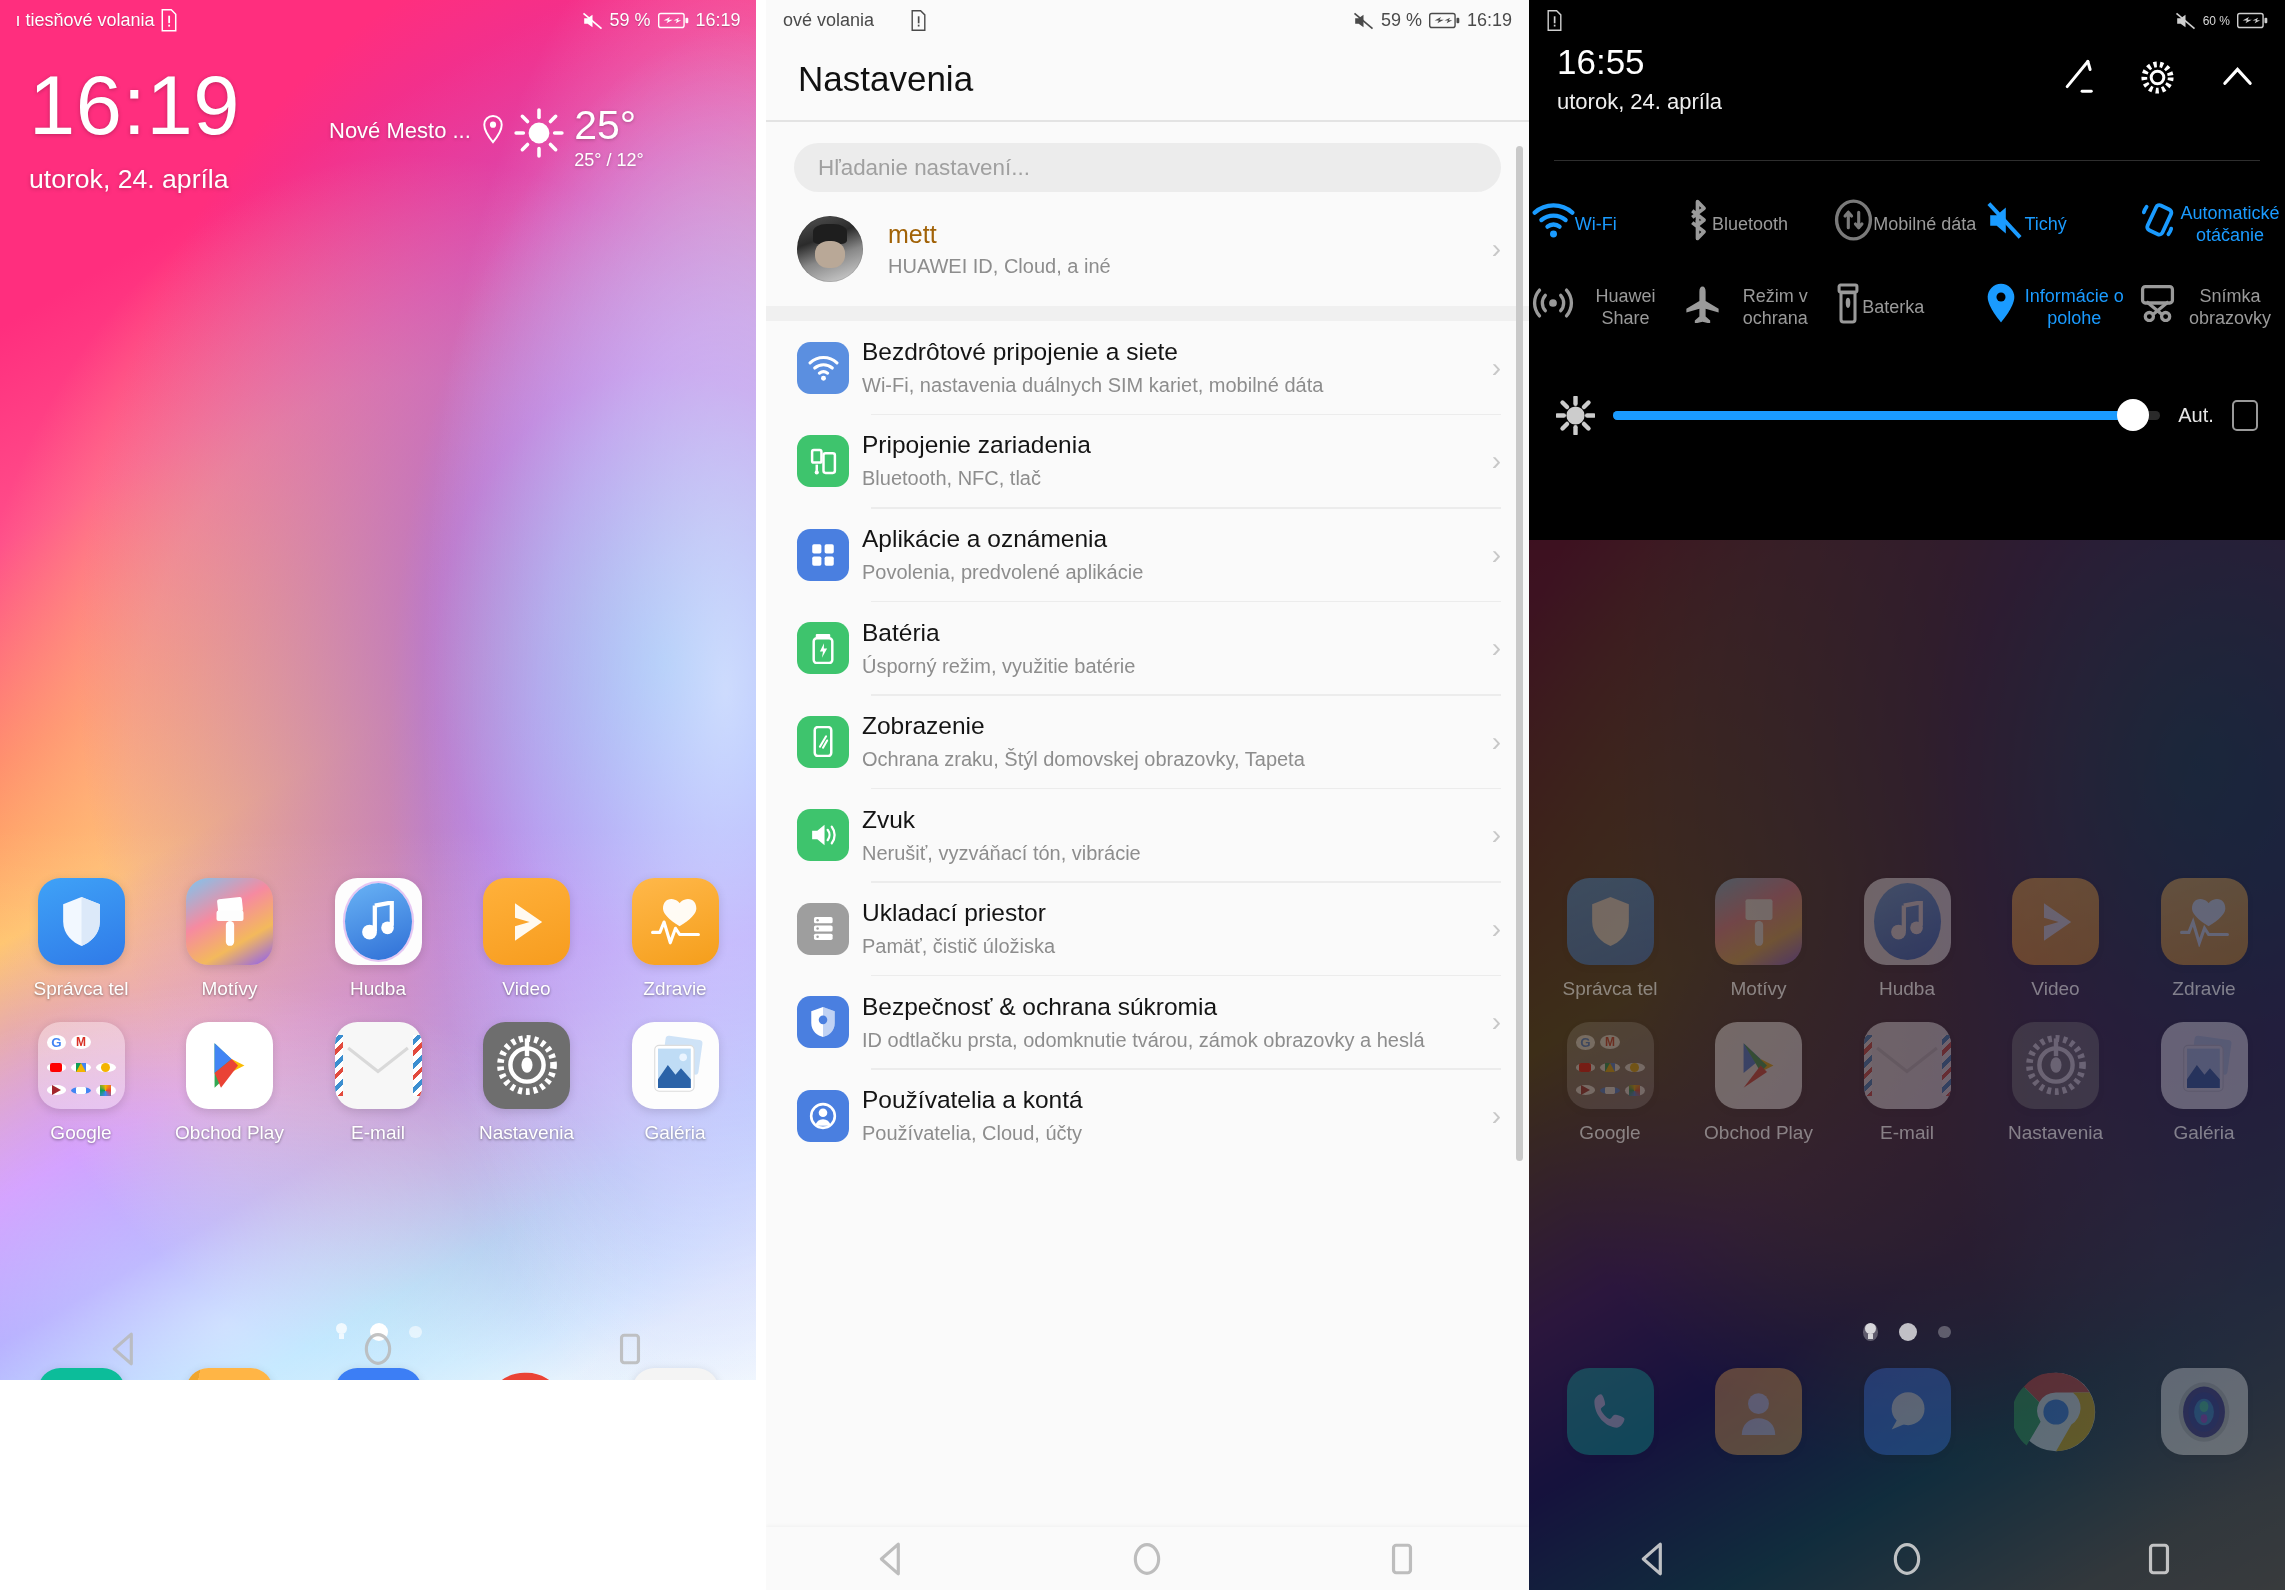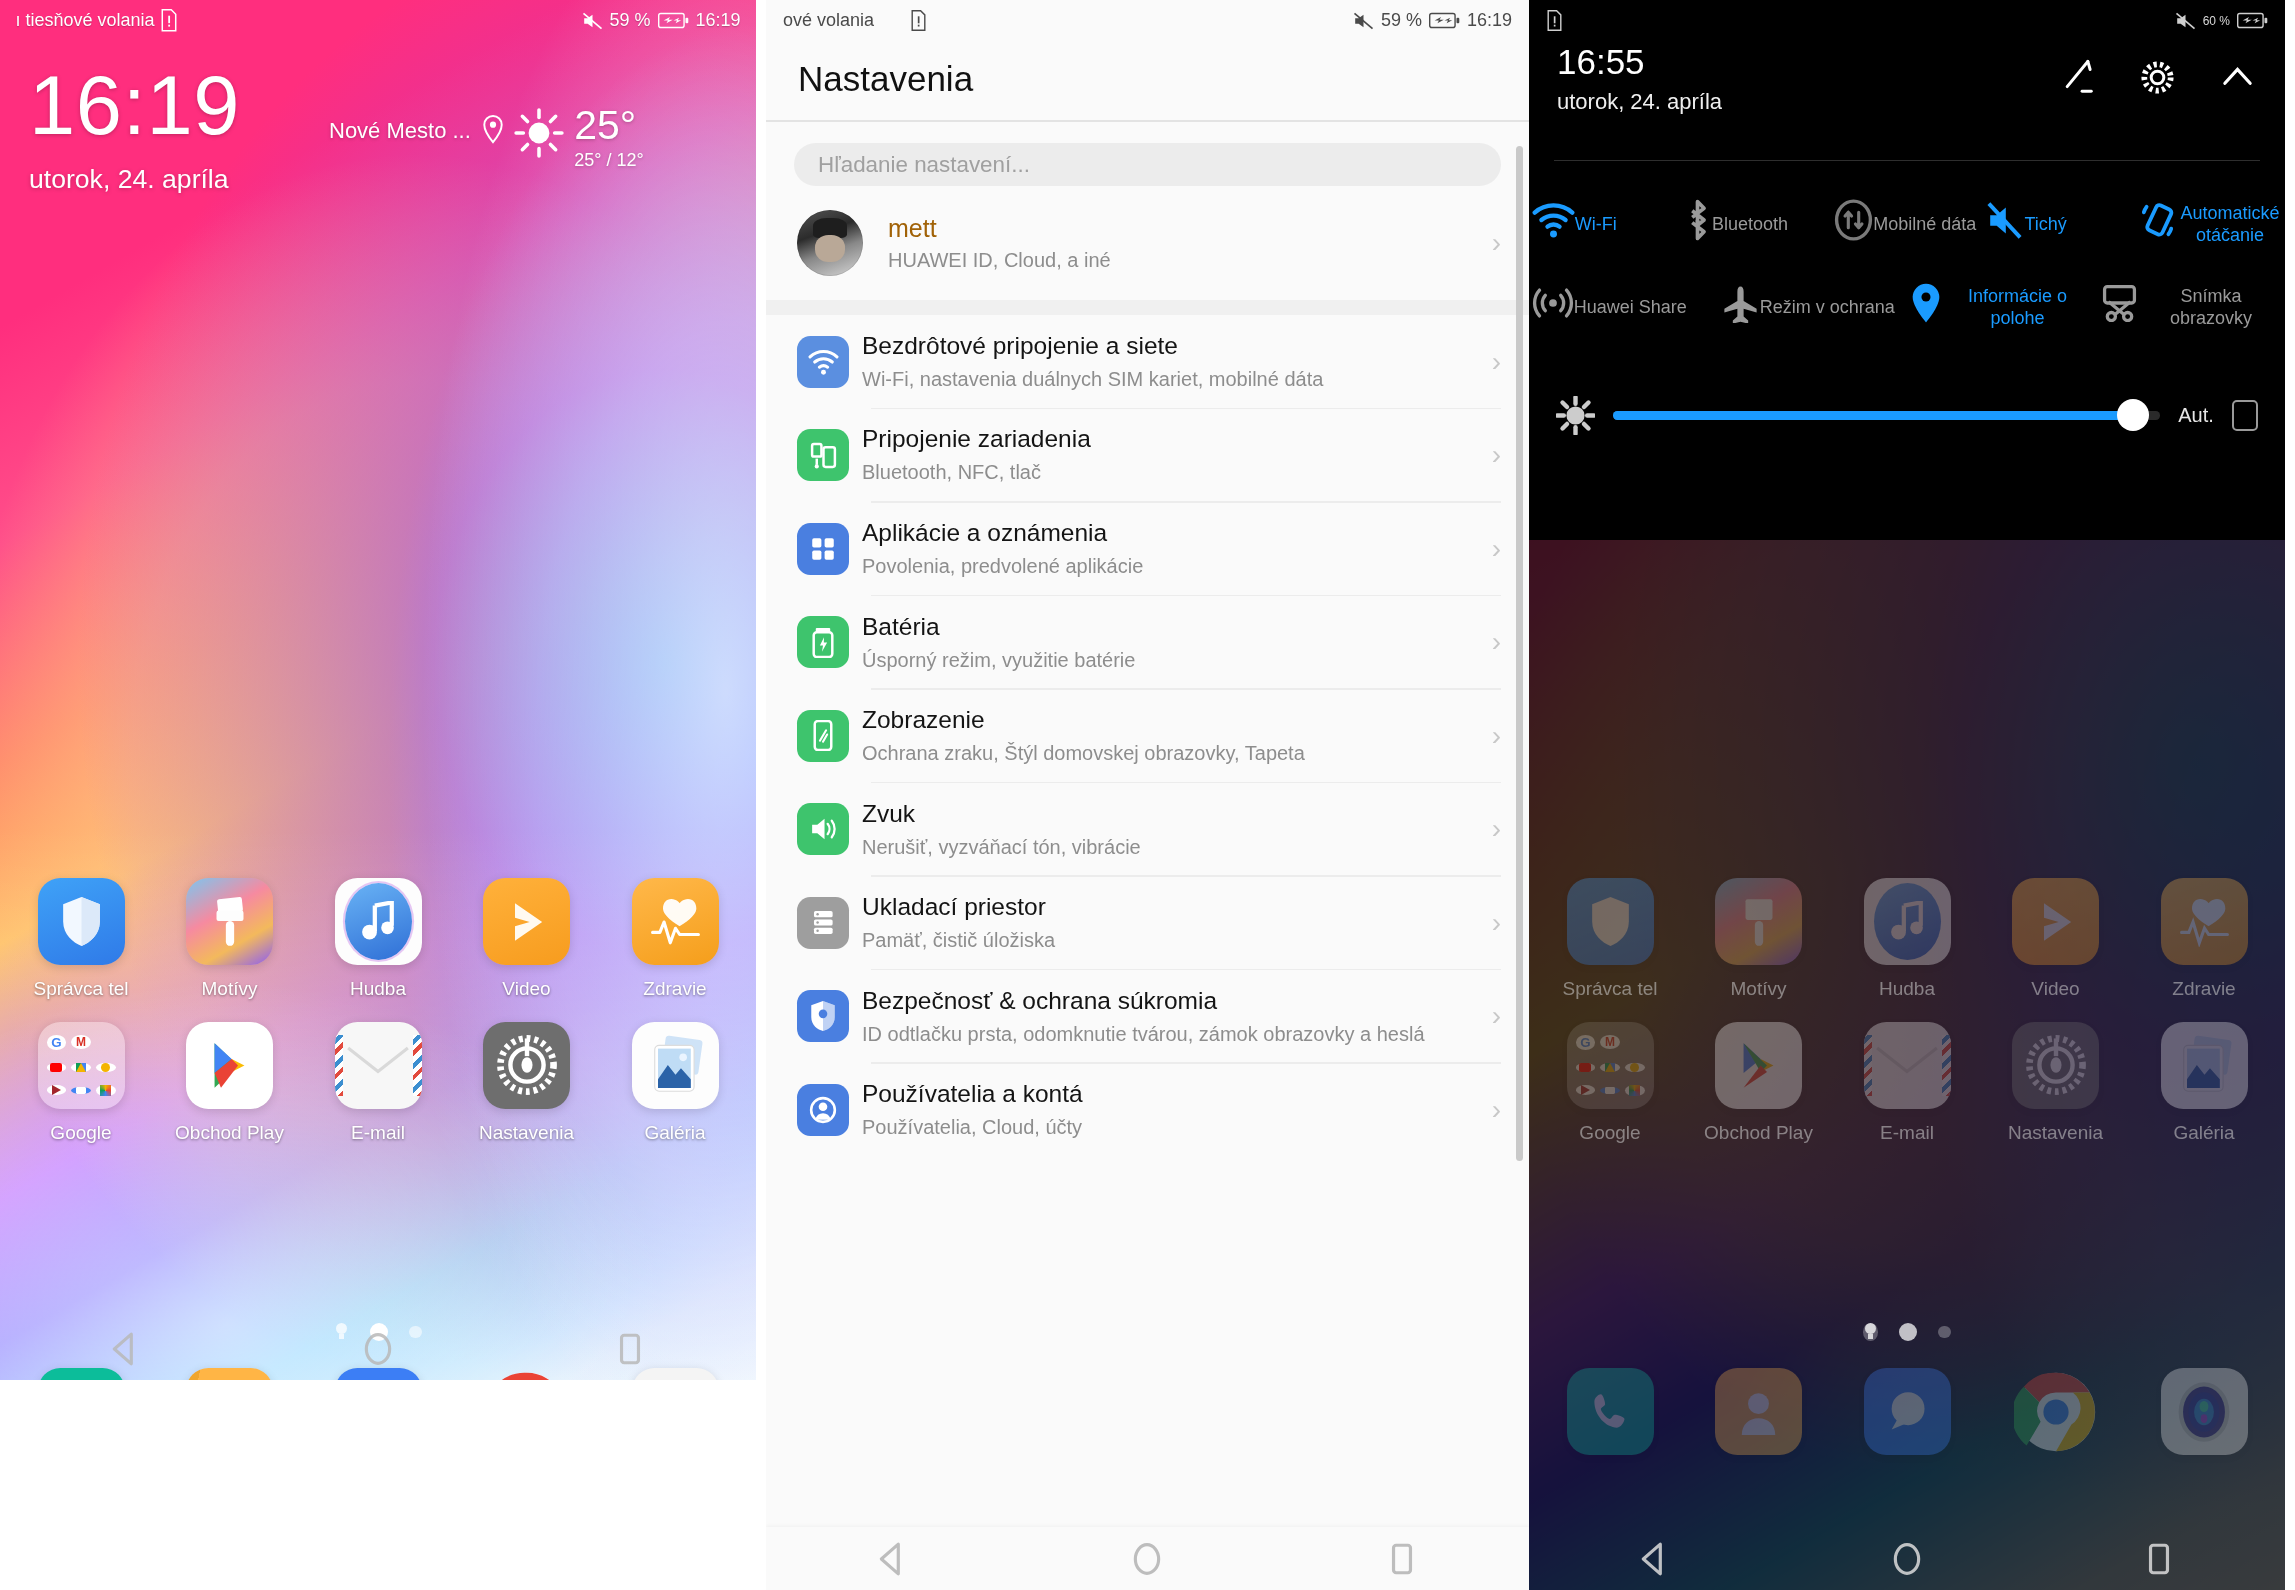--- a/index.html
+++ b/index.html
@@ -75,21 +75,21 @@
 
   
   .panel2 { position:relative; width:773px; height:1590px; background:#fafafa;
     border-left:10.5px solid #fff; overflow:hidden; }
   .p2-statusbar { height:41px; display:flex; align-items:center;
     justify-content:space-between; padding:0 17px; color:#4a4a4a; font-size:18px;
     background:#fafafa; }
   .p2-title { font-size:35px; color:#111; padding:18px 32px 21px 32px; background:#fafafa; font-weight:400; }
   .p2-divider { height:2.1px; background:#e3e3e3; }
   .p2-scrollwrap { position:relative; height:1335px; overflow:hidden; background:#fafafa; }
-  .searchbox { margin:21px 28px 0 28px; height:43px; background:#ececec;
+  .searchbox { margin:21px 28px 0 28px; height:49px; background:#ececec;
     border-radius:28px; display:flex; align-items:center; padding:0 24px;
     color:#a0a0a0; font-size:22.4px; }
   .acct { display:flex; align-items:center; padding:24px 28px 24px 31px; gap:25px; }
   .avatar { width:66px; height:66px; border-radius:50%; flex:0 0 auto;
     background:linear-gradient(160deg,#555 0%,#2b2b2b 35%,#888 60%,#d8d8d8 100%);
     position:relative; overflow:hidden; box-shadow:inset 0 0 0 0.7px rgba(0,0,0,.12); }
   .avatar::before{ content:""; position:absolute; left:24%; top:12%; width:52%; height:30%;
     border-radius:40% 40% 18% 18%; background:#1e1e1e; }
   .avatar::after{ content:""; position:absolute; left:28%; top:38%; width:44%; height:40%;
     border-radius:46%; background:#b9a897; }
@@ -749,20 +749,30 @@
         <div class="qs-cell">
           <div class="qs-ico">
             <svg width="39" height="39" viewBox="0 0 30 30">
                 <path d="M15 2c1.6 0 2.4 1.6 2.4 4v7l10 6v3l-10-3v6l3.5 3v2.5L15 29l-5.9 1.5V28l3.5-3v-6l-10 3v-3l10-6V6c0-2.4.8-4 2.4-4z" fill="#9a9a9a"></path>
               </svg>
           </div>
           <div class="qs-lbl">Režim v ochrana</div>
         </div>
         <div class="qs-cell">
           <div class="qs-ico">
+            <svg width="28" height="41" viewBox="0 0 22 31">
+                <rect x="4" y="1" width="14" height="5.5" rx="1.2" fill="none" stroke="#9a9a9a" stroke-width="2.4"></rect>
+                <path d="M5.5 7h11v21a2 2 0 01-2 2h-7a2 2 0 01-2-2z" fill="none" stroke="#9a9a9a" stroke-width="2.4"></path>
+                <ellipse cx="11" cy="15" rx="1.8" ry="4" fill="#9a9a9a"></ellipse>
+              </svg>
+          </div>
+          <div class="qs-lbl">Baterka</div>
+        </div>
+        <div class="qs-cell">
+          <div class="qs-ico">
             <svg width="32" height="42" viewBox="0 0 24 31">
                 <path d="M12 1C6.5 1 2 5.5 2 11c0 7.5 10 19 10 19s10-11.5 10-19c0-5.5-4.5-10-10-10z" fill="#1a9bff"></path>
                 <circle cx="12" cy="11" r="3.4" fill="#000"></circle>
               </svg>
           </div>
           <div class="qs-lbl on">Informácie o polohe</div>
         </div>
         <div class="qs-cell">
           <div class="qs-ico">
             <svg width="41" height="38" viewBox="0 0 30 28">

